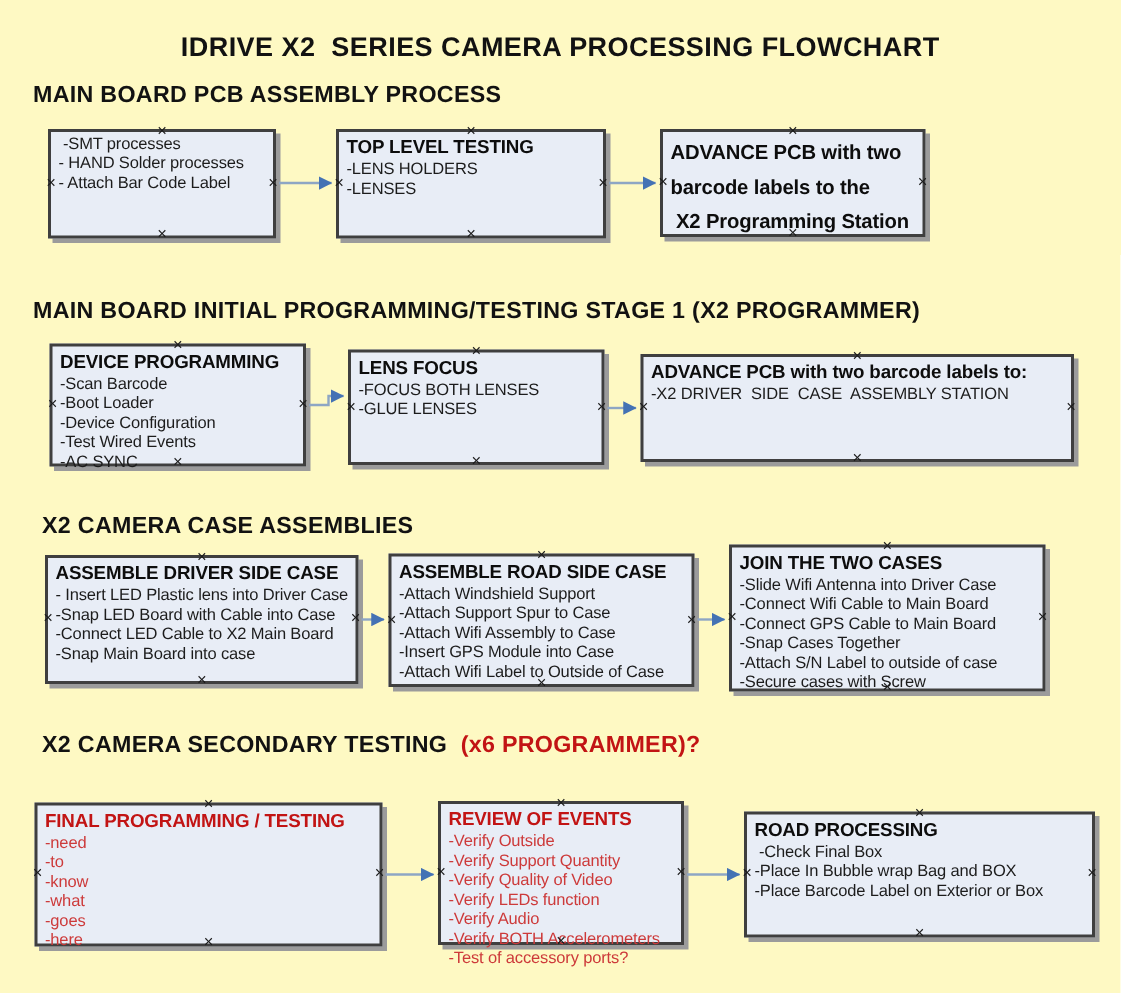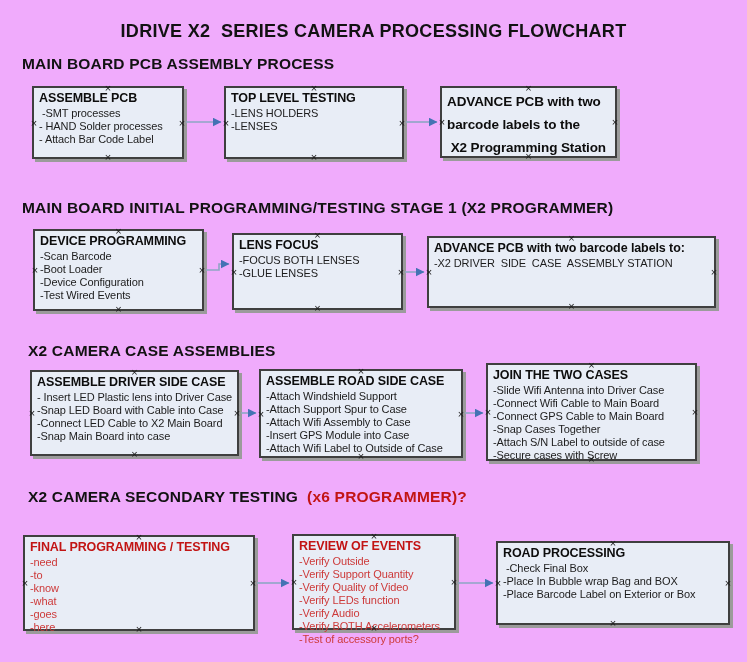--- a/index.html
+++ b/index.html
@@ -1,17 +1,17 @@
 <!DOCTYPE html>
 <html style="--fill: #e8edf6; --border: #3f3f3f; --shadow: #9b9b9b; --red-title: #c21414; --red-item: #cd3a3a; --ink: #1c1c1c;"><head>
 <meta charset="utf-8">
 <style>
   html,body{margin:0;padding:0;background:#ffffff;}
   .page{
-    position:relative;width:747px;height:662px;background:#f0abfc;
+    position:relative;width:747px;height:662px;background:#fef9c3;
     font-family:"Liberation Sans",sans-serif;overflow:hidden;
   }
   .doc-title{
     position:absolute;top:21px;left:0;width:100%;text-align:center;
     font-size:18px;font-weight:bold;color:#121212;letter-spacing:.3px;white-space:pre;
   }
   .sec-heading{
     position:absolute;font-size:15.5px;font-weight:bold;color:#121212;
     letter-spacing:.2px;white-space:pre;
   }
@@ -59,21 +59,20 @@
       <polyline points="257,583 289,583" fill="none" stroke="#8ea6c4" stroke-width="1.6" marker-end="url(#ah)"></polyline>
       <polyline points="458,583 493,583" fill="none" stroke="#8ea6c4" stroke-width="1.6" marker-end="url(#ah)"></polyline>
     </svg>
   <div id="sections">
       <div class="sec-heading" style="left: 22px; top: 55px;"><span>MAIN BOARD PCB ASSEMBLY PROCESS</span></div>
       <div class="box" style="left: 32px; top: 86px; width: 152px; height: 73px;">
         <span class="handle" style="left: 50%; top: 0%;">×</span>
         <span class="handle" style="left: 50%; top: 100%;">×</span>
         <span class="handle" style="left: 0%; top: 50%;">×</span>
         <span class="handle" style="left: 100%; top: 50%;">×</span>
-        <div class="box-title">ASSEMBLE PCB</div>
         <div class="box-item"> -SMT processes</div>
         <div class="box-item">- HAND Solder processes</div>
         <div class="box-item">- Attach Bar Code Label</div>
       </div>
       <div class="box" style="left: 224px; top: 86px; width: 180px; height: 73px;">
         <span class="handle" style="left: 50%; top: 0%;">×</span>
         <span class="handle" style="left: 50%; top: 100%;">×</span>
         <span class="handle" style="left: 0%; top: 50%;">×</span>
         <span class="handle" style="left: 100%; top: 50%;">×</span>
         <div class="box-title">TOP LEVEL TESTING</div>
@@ -93,20 +92,21 @@
       <div class="box" style="left: 33px; top: 229px; width: 171px; height: 82px;">
         <span class="handle" style="left: 50%; top: 0%;">×</span>
         <span class="handle" style="left: 50%; top: 100%;">×</span>
         <span class="handle" style="left: 0%; top: 50%;">×</span>
         <span class="handle" style="left: 100%; top: 50%;">×</span>
         <div class="box-title">DEVICE PROGRAMMING</div>
         <div class="box-item">-Scan Barcode</div>
         <div class="box-item">-Boot Loader</div>
         <div class="box-item">-Device Configuration</div>
         <div class="box-item">-Test Wired Events</div>
+        <div class="box-item">-AC SYNC</div>
       </div>
       <div class="box" style="left: 232px; top: 233px; width: 171px; height: 77px;">
         <span class="handle" style="left: 50%; top: 0%;">×</span>
         <span class="handle" style="left: 50%; top: 100%;">×</span>
         <span class="handle" style="left: 0%; top: 50%;">×</span>
         <span class="handle" style="left: 100%; top: 50%;">×</span>
         <div class="box-title">LENS FOCUS</div>
         <div class="box-item">-FOCUS BOTH LENSES</div>
         <div class="box-item">-GLUE LENSES</div>
       </div>

